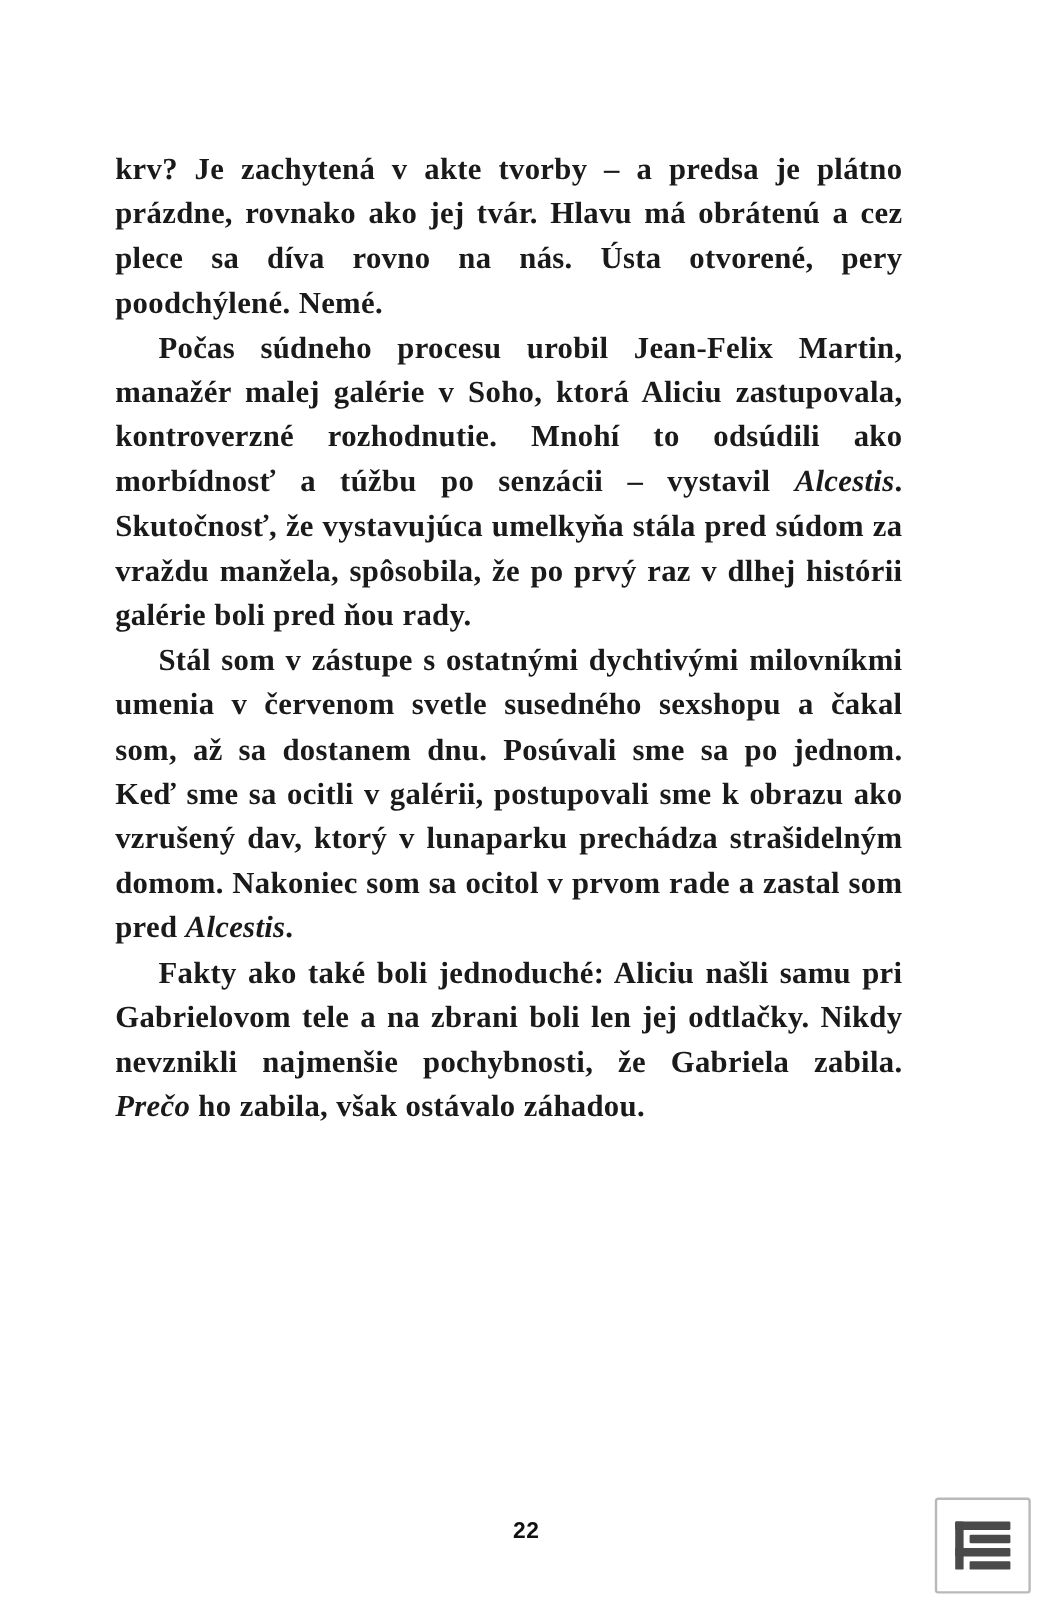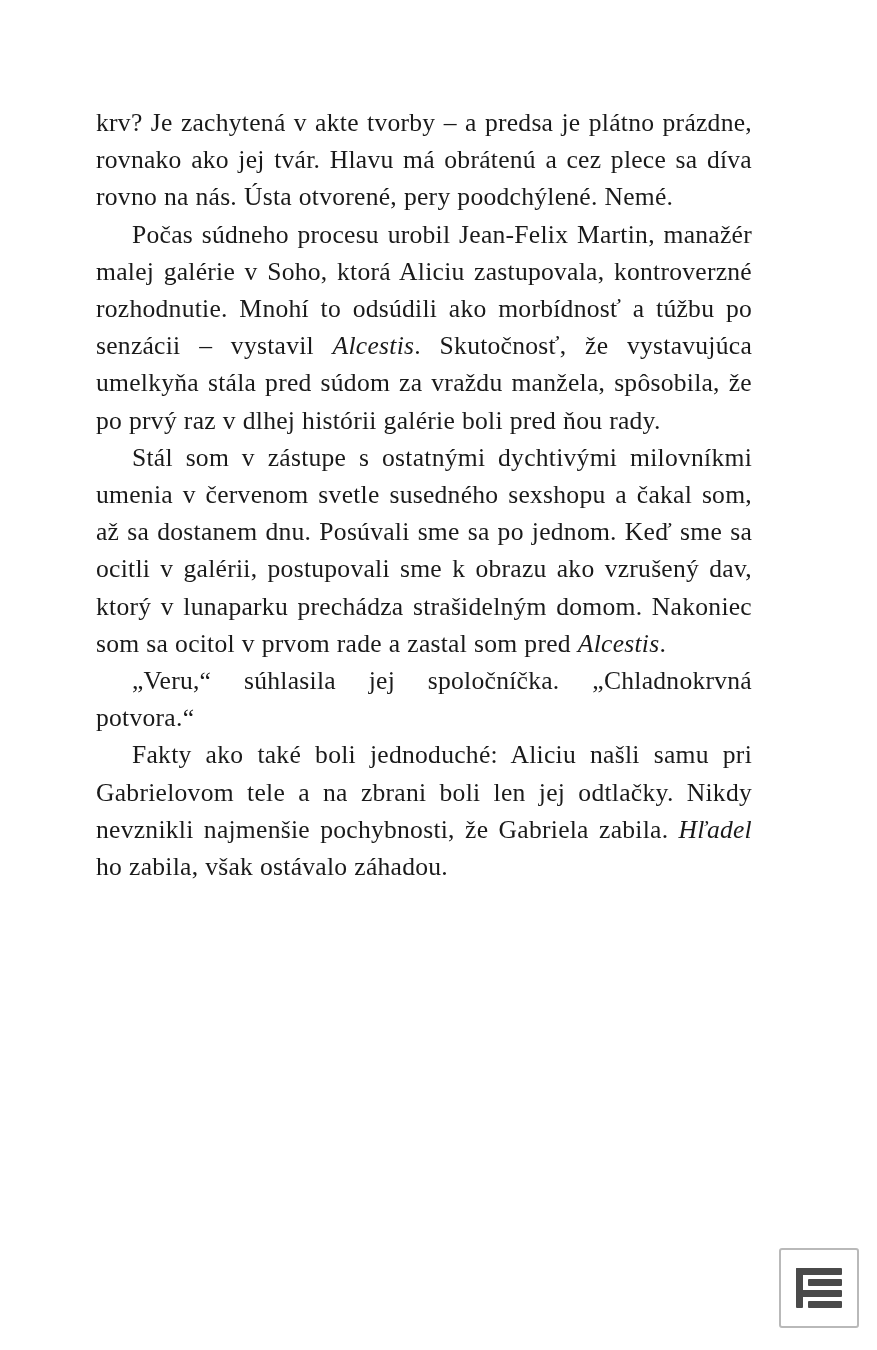--- a/index.html
+++ b/index.html
@@ -18,22 +18,23 @@
   #page {
     position: absolute;
     left: 0; top: 0;
     width: 877px;
     height: 1350px;
     background: #ffffff;
   }
   #text-column {
     position: absolute;
     left: 96px;
-    top: 104px;
+    top: 122px;
     width: 656px;
+    font-weight: bold;
   }
   .para {
     margin: 0;
     font-size: 25.6px;
     line-height: 37.2px;
     text-align: justify;
     text-justify: inter-word;
     letter-spacing: 0.01em;
     word-spacing: 0.01em;
     hyphens: manual;
@@ -98,24 +99,24 @@
 </style>
 </head>
 <body>
 
 <div id="page">
 
   <div id="text-column">
     <p class="para">krv? Je zachytená v akte tvorby – a predsa je plátno prázdne, rovnako ako jej tvár. Hlavu má obrátenú a cez plece sa díva rovno na nás. Ústa otvorené, pery poodchýlené. Nemé.</p>
     <p class="para indent">Počas súdneho procesu urobil Jean-Felix Martin, manažér malej galérie v Soho, ktorá Aliciu zastupovala, kontroverzné rozhodnutie. Mnohí to odsúdili ako morbídnosť a túžbu po senzácii – vystavil <em>Alcestis</em>. Skutočnosť, že vystavujúca umelkyňa stála pred súdom za vraždu manžela, spôsobila, že po prvý raz v dlhej histórii galérie boli pred ňou rady.</p>
     <p class="para indent">Stál som v zástupe s ostatnými dychtivými milovníkmi umenia v červenom svetle susedného sexshopu a čakal som, až sa dostanem dnu. Posúvali sme sa po jednom. Keď sme sa ocitli v galérii, postupovali sme k obrazu ako vzrušený dav, ktorý v lunaparku prechádza strašidelným domom. Nakoniec som sa ocitol v prvom rade a zastal som pred <em>Alcestis</em>.</p>
-    <p class="para indent">„Veru,“ súhlasila jej spoločníčka. „Chladnokrvná potvora.“</p>
-    <p class="para indent">Fakty ako také boli jednoduché: Aliciu našli samu pri Gabrielovom tele a na zbrani boli len jej odtlačky. Nikdy nevznikli najmenšie pochybnosti, že Gabriela zabila. <em>Hľadel</em> ho zabila, však ostávalo záhadou.</p>
+    <p class="para indent">Fakty ako také boli jednoduché: Aliciu našli samu pri Gabrielovom tele a na zbrani boli len jej odtlačky. Nikdy nevznikli najmenšie pochybnosti, že Gabriela zabila. <em>Prečo</em> ho zabila, však ostávalo záhadou.</p>
   </div>
 
+  <div id="folio">22</div>
 
   <div id="reader-badge">
     <div class="glyph">
       <div class="spine"></div>
       <div class="bar b1"></div>
       <div class="bar b2"></div>
       <div class="bar b3"></div>
       <div class="bar b4"></div>
     </div>
   </div>

